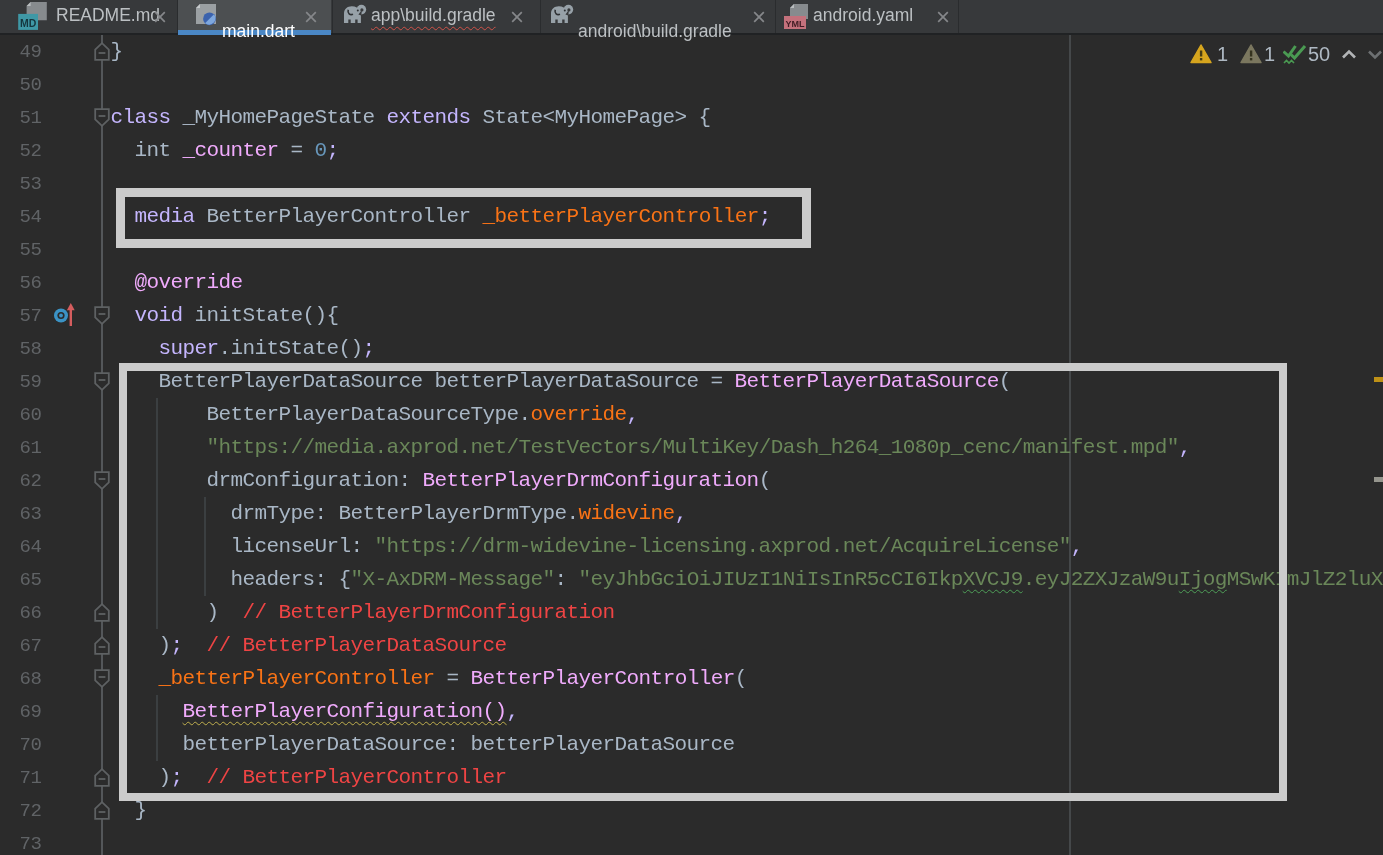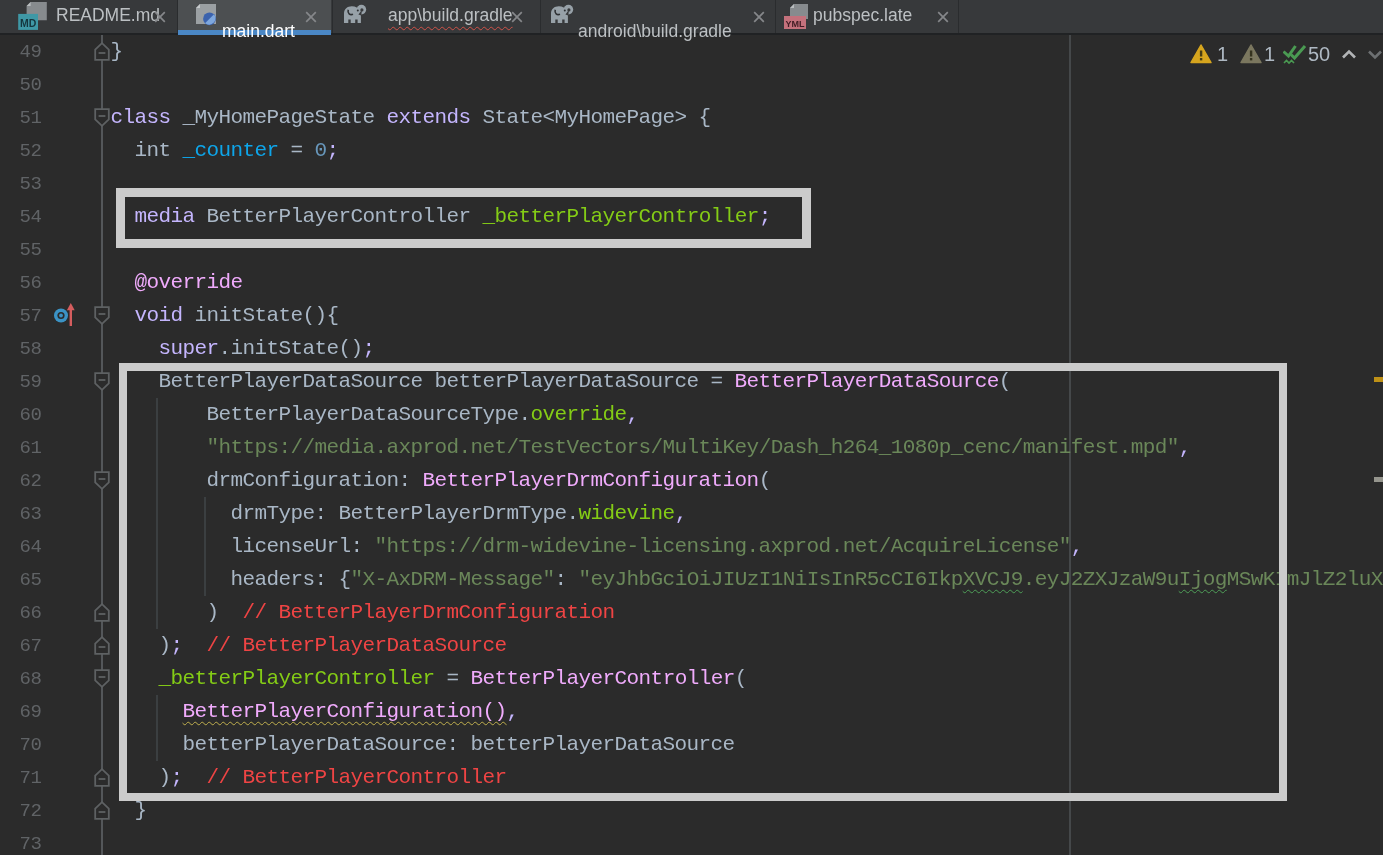--- a/index.html
+++ b/index.html
@@ -12,22 +12,22 @@
   .underline{position:absolute;left:178px;top:30px;width:153px;height:5px;background:#4a87c5}
   .tabicon{position:absolute;top:3px}
   .closex{position:absolute;top:10px}
   .wavyred{text-decoration:underline wavy #cf5148;text-decoration-thickness:1px;text-underline-offset:4.5px}
   
   .gutter{position:absolute;left:0;top:36.4px;width:41.5px;margin:0;text-align:right;font-family:"Liberation Mono",monospace;font-size:19px;line-height:33px;color:#606366;letter-spacing:-0.4px}
   .code{position:absolute;left:110.5px;top:35px;margin:0;font-family:"Liberation Mono",monospace;font-size:21px;letter-spacing:-0.6px;line-height:33px;white-space:pre;color:#a9b7c6}
   .k{color:#c4b5fd}
   .s{color:#6a8759}
   .c{color:#ef4444}
-  .p{color:#84cc16}
-  .pd{color:#0ea5e9}
+  .p{color:#f97316}
+  .pd{color:#f0abfc}
   .y{color:#f0abfc}
   .n{color:#6897bb}
   .a{color:#f0abfc}
   .sqg{text-decoration:underline wavy #4e9e57;text-decoration-thickness:1px;text-underline-offset:4px}
   .sqy{text-decoration:underline wavy #bfae4e;text-decoration-thickness:1px;text-underline-offset:4px}
   .guide{position:absolute;width:2px;background:#3b3f41}
   .foldline{position:absolute;left:100.5px;top:35px;width:2px;height:820px;background:#54575a}
   .marginline{position:absolute;left:1068.5px;top:35px;width:2px;height:820px;background:#45484a}
   .box{position:absolute;border:9px solid #cbcbcb}
   .stripe{position:absolute;width:9px;height:5px;left:1374px}
@@ -69,21 +69,21 @@
 
 <svg class="tabicon eleph" style="left:343px;top:3px" width="24" height="21" viewBox="0 0 24 21">
   <circle cx="18.4" cy="6.6" r="4.8" fill="#97a1a8"></circle>
   <path fill="#97a1a8" d="M1,20 V10.6 C1,6.1 4.4,3.3 8.8,3.3 C12.6,3.3 15.5,5 16.8,7.8 C17.6,9.5 17.9,11 17.9,12.8 L17.9,20 H14.6 V16.4 H12.2 V20 H7.7 V16.4 H5.3 V20 Z"></path>
   <path d="M18.9,6.9 L15.4,11.6 L18.3,12.6 Z" fill="#37393b"></path>
   <rect x="19.4" y="12" width="4.6" height="9" fill="#37393b"></rect>
   <circle cx="18.9" cy="6.9" r="1.6" fill="#37393b"></circle>
   <path d="M5.2,6.8 C4.3,10.4 7.0,12.4 10.0,11.2" stroke="#2e3134" stroke-width="1.6" fill="none"></path>
   <circle cx="14.8" cy="7.6" r="1.0" fill="#2e3134"></circle>
 </svg>
-<span class="tab lbl" style="left:388px;top:5px"><span class="wavyred">app\build.gradle</span></span>
+<span class="tab lbl" style="left:371px;top:5px"><span class="wavyred">app\build.gradle</span></span>
 <svg class="closex" style="left:510px" width="14" height="14" viewBox="0 0 14 14">
     <path d="M2.2,2.2 L11.8,11.8 M11.8,2.2 L2.2,11.8" stroke="#85878a" stroke-width="1.7"></path>
   </svg>
 
 <svg class="tabicon eleph" style="left:550px;top:3px" width="24" height="21" viewBox="0 0 24 21">
   <circle cx="18.4" cy="6.6" r="4.8" fill="#97a1a8"></circle>
   <path fill="#97a1a8" d="M1,20 V10.6 C1,6.1 4.4,3.3 8.8,3.3 C12.6,3.3 15.5,5 16.8,7.8 C17.6,9.5 17.9,11 17.9,12.8 L17.9,20 H14.6 V16.4 H12.2 V20 H7.7 V16.4 H5.3 V20 Z"></path>
   <path d="M18.9,6.9 L15.4,11.6 L18.3,12.6 Z" fill="#37393b"></path>
   <rect x="19.4" y="12" width="4.6" height="9" fill="#37393b"></rect>
   <circle cx="18.9" cy="6.9" r="1.6" fill="#37393b"></circle>
@@ -94,21 +94,21 @@
 <svg class="closex" style="left:752px" width="14" height="14" viewBox="0 0 14 14">
     <path d="M2.2,2.2 L11.8,11.8 M11.8,2.2 L2.2,11.8" stroke="#85878a" stroke-width="1.7"></path>
   </svg>
 
 <svg class="tabicon" style="left:783px;top:3px" width="26" height="27" viewBox="0 0 26 27">
   <path d="M11,1 H25 V16 H7 V5 Z" fill="#878b8e"></path>
   <path d="M7,5 L11,1 V5 Z" fill="#b9bdbf"></path>
   <rect x="1" y="13" width="22" height="13" fill="#c4717c"></rect>
   <text x="12" y="23.5" font-family="Liberation Sans" font-size="9" font-weight="bold" fill="#401c24" text-anchor="middle">YML</text>
 </svg>
-<span class="tab lbl" style="left:813px;top:5px">pubspec.late</span>
+<span class="tab lbl" style="left:813px;top:5px">android.yaml</span>
 <svg class="closex" style="left:936px" width="14" height="14" viewBox="0 0 14 14">
     <path d="M2.2,2.2 L11.8,11.8 M11.8,2.2 L2.2,11.8" stroke="#85878a" stroke-width="1.7"></path>
   </svg>
 
 <svg style="position:absolute;left:1190px;top:44px" width="22" height="20" viewBox="0 0 22 20">
   <path d="M11,1 L21,18.5 H1 Z" fill="#d6a51e" stroke="#d6a51e" stroke-width="1.5" stroke-linejoin="round"></path>
   <rect x="9.9" y="6.5" width="2.4" height="6" fill="#473c14"></rect>
   <rect x="9.9" y="14" width="2.4" height="2.4" fill="#473c14"></rect>
 </svg>
 <span style="position:absolute;left:1217px;top:43px;font-size:20px;color:#aeb8c2">1</span>

